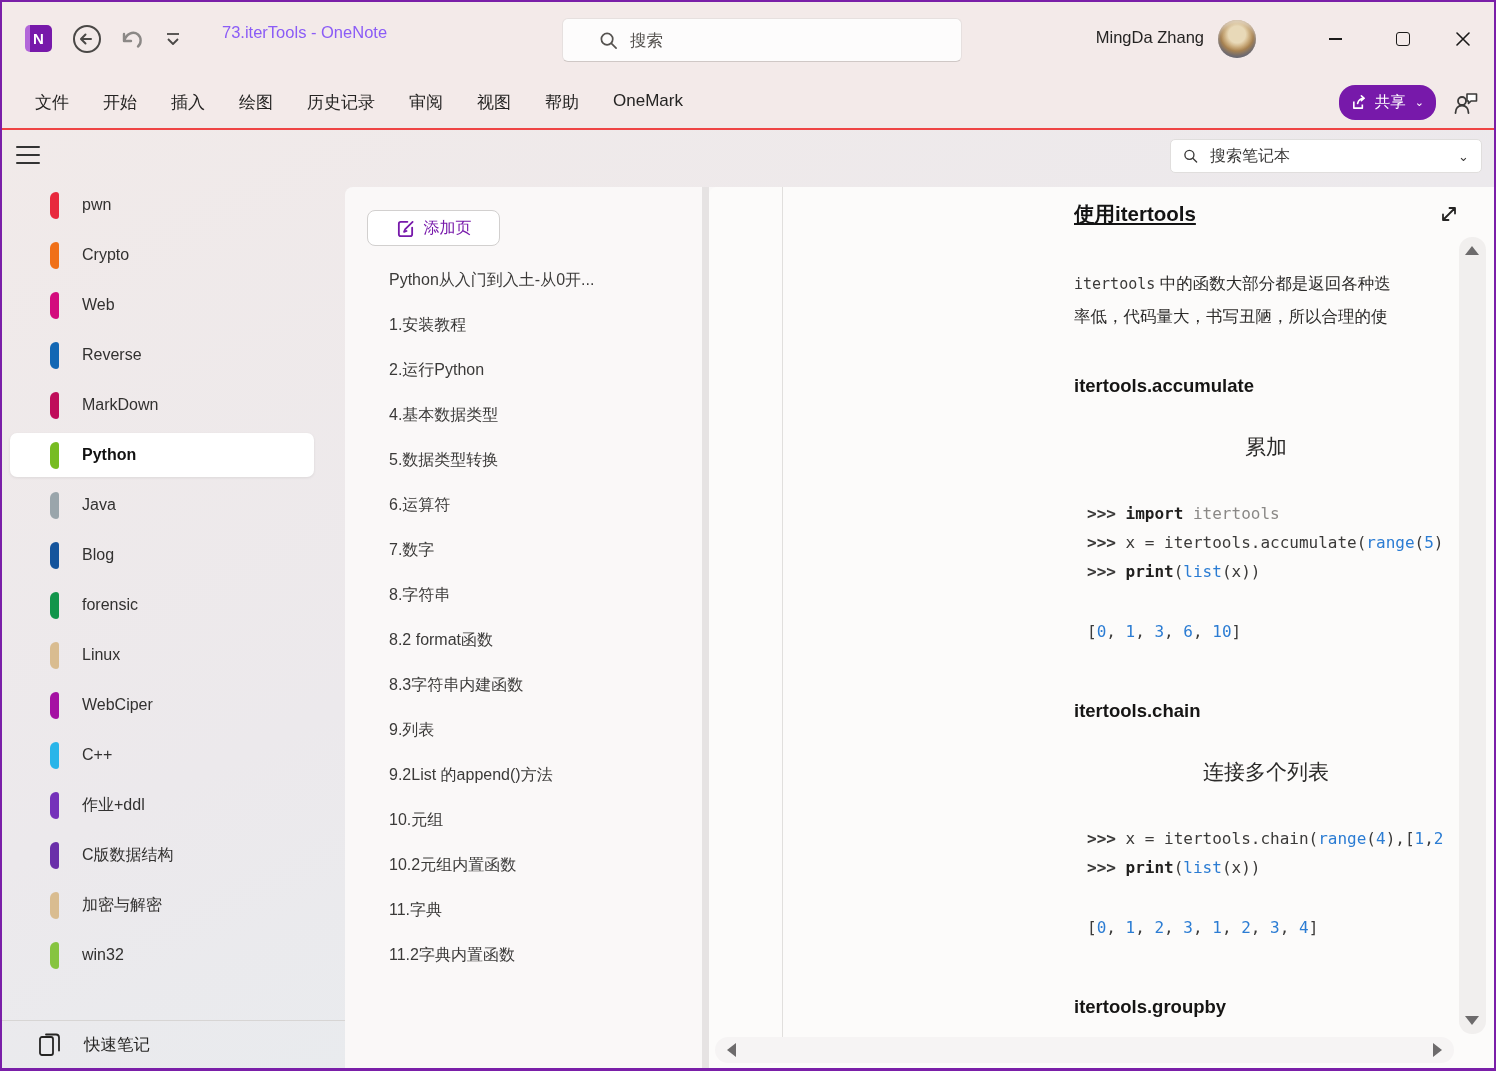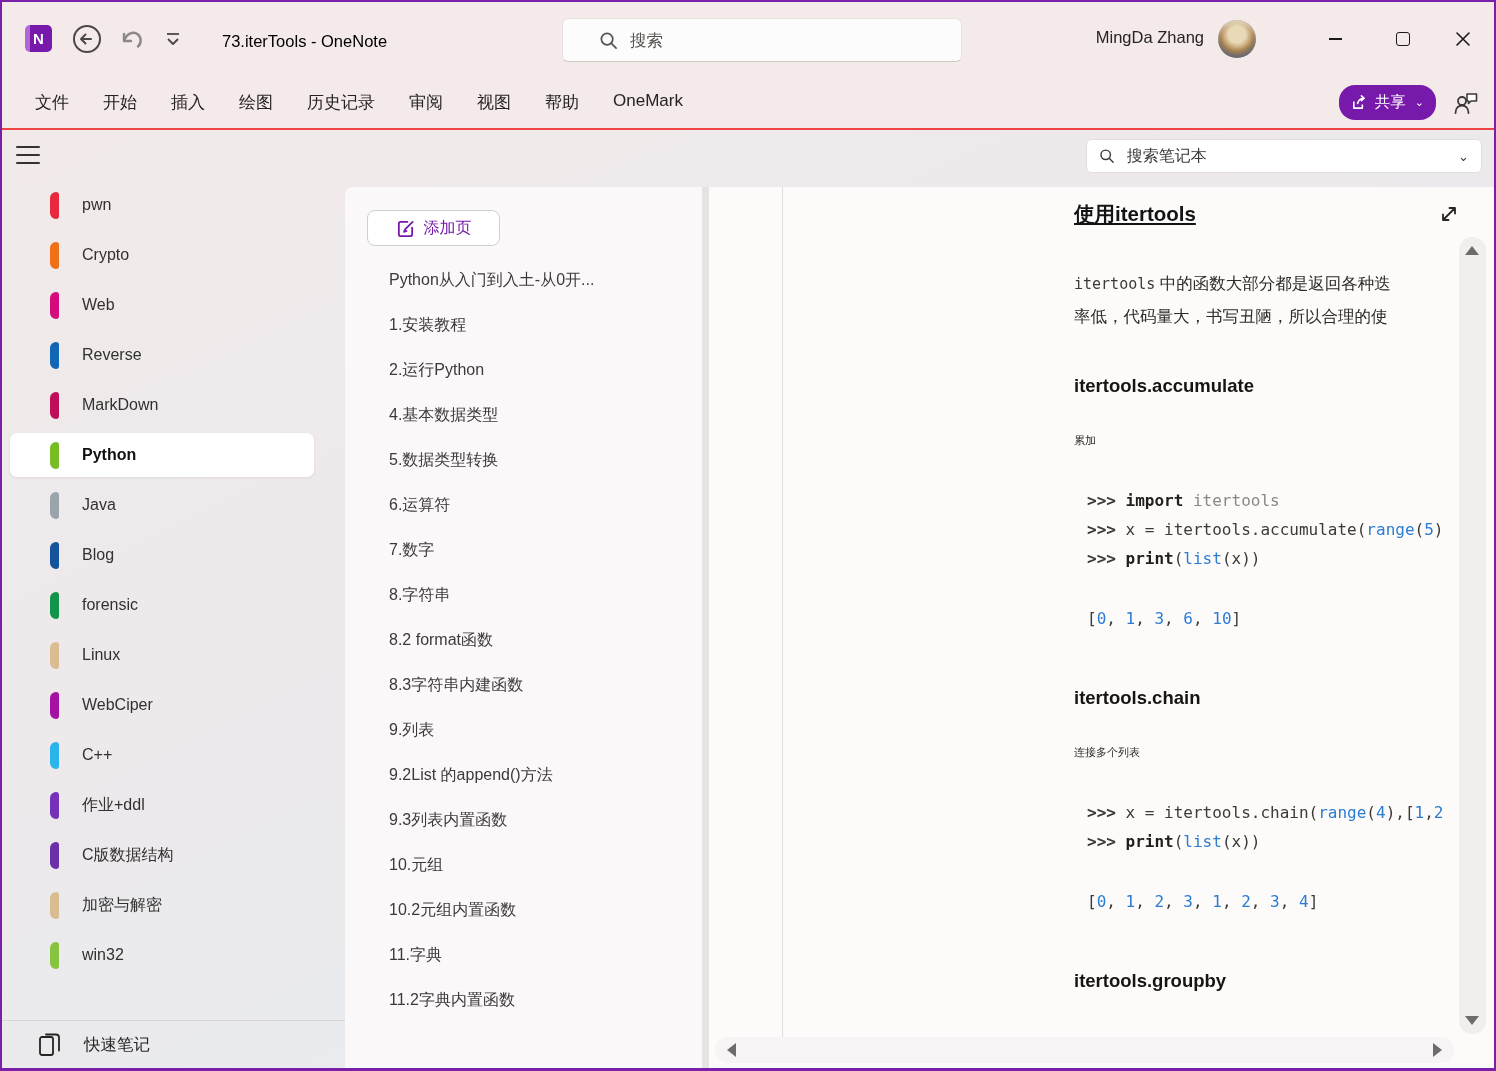--- a/index.html
+++ b/index.html
@@ -8,21 +8,21 @@
     border:2px solid #7a1fa8;border-bottom-width:3px;background:#f3eae9;}
   
   .titlebar{position:relative;height:75px;}
   .app-icon{position:absolute;left:23px;top:23px;width:27px;height:27px;border-radius:5px;
     background:linear-gradient(90deg,#b266d9 0 5px,#7719aa 5px);display:flex;align-items:center;justify-content:center;
     color:#fff;font-weight:bold;font-size:15px;}
   .qat-btn{position:absolute;top:20px;width:34px;height:34px;display:flex;align-items:center;justify-content:center;color:#4a4846;}
   .back-btn{left:68px;}
   .undo-btn{left:112px;color:#8b8886;}
   .caret-btn{left:158px;width:26px;}
-  .win-title{position:absolute;left:220px;top:30px;font-size:16.5px;color:#000000;white-space:nowrap;}
+  .win-title{position:absolute;left:220px;top:21px;font-size:16.5px;color:#8b5cf6;white-space:nowrap;}
   .tb-search{position:absolute;left:560px;top:16px;width:400px;height:44px;background:#fdfcfc;border:1px solid #e6e0df;
     border-bottom-color:#cfc8c6;border-radius:6px;display:flex;align-items:center;box-sizing:border-box;padding:0 14px;}
   .tb-search svg{flex:0 0 auto;margin:0 10px 0 22px;}
   .tb-search input{border:none;outline:none;background:transparent;font-size:16.5px;color:#444;width:100%;
     font-family:"Liberation Sans","DejaVu Sans",sans-serif;}
   .tb-search input::placeholder{color:#55524f;opacity:1;}
   .user-name{position:absolute;right:290px;top:26px;font-size:16.5px;color:#252423;white-space:nowrap;}
   .avatar{position:absolute;right:238px;top:18px;width:38px;height:38px;border-radius:50%;
     background:radial-gradient(circle at 50% 38%,#e8d9b8 0 28%,#b58a4e 55%,#6b7f96 100%);
     box-shadow:inset 0 -4px 6px rgba(40,60,120,.45), inset 0 3px 3px rgba(255,255,255,.5);}
@@ -68,37 +68,37 @@
   .pp-scroll{position:absolute;right:10px;top:73px;bottom:8px;width:18px;background:#efedec;border-radius:9px;}
   .pp-up{position:absolute;top:8px;left:2px;}
   .pp-down{position:absolute;bottom:8px;left:2px;}
   .pp-thumb{position:absolute;left:4px;top:30px;width:10px;height:150px;background:#7c7a79;border-radius:5px;}
   .tri-up{width:0;height:0;border-left:7px solid transparent;border-right:7px solid transparent;border-bottom:9px solid #6d6b6c;}
   .tri-down{width:0;height:0;border-left:7px solid transparent;border-right:7px solid transparent;border-top:9px solid #6d6b6c;}
   .tri-left{width:0;height:0;border-top:7px solid transparent;border-bottom:7px solid transparent;border-right:9px solid #6d6b6c;}
   .tri-right{width:0;height:0;border-top:7px solid transparent;border-bottom:7px solid transparent;border-left:9px solid #6d6b6c;}
   .panel-gap{position:absolute;left:700px;top:57px;width:7px;bottom:0;background:#e6e3e3;}
   
-  .nb-search{position:absolute;top:9px;right:12px;width:396px;height:34px;background:#fff;border:1px solid #e0dedd;
+  .nb-search{position:absolute;top:9px;right:12px;width:312px;height:34px;background:#fff;border:1px solid #e0dedd;
     border-radius:5px;display:flex;align-items:center;box-sizing:border-box;padding:0 12px;}
   .nb-search input{border:none;outline:none;background:transparent;font-size:16px;color:#252423;width:100%;
     font-family:"Liberation Sans","DejaVu Sans",sans-serif;margin-left:10px;}
   .nb-search input::placeholder{color:#3b3a39;opacity:1;}
   .nb-chevron{color:#3b3a39;font-size:13px;margin-left:6px;}
   
   .content-panel{position:absolute;left:707px;top:57px;right:0;bottom:0;background:#fcfbfa;border-radius:8px 0 0 0;overflow:hidden;}
   .margin-line{position:absolute;left:73px;top:0;bottom:24px;width:1px;background:#e1dfdd;}
   .content-col{position:absolute;left:365px;top:0;width:384px;height:100%;overflow:hidden;}
   .page-h1{margin:13px 0 0 0;font-size:20.5px;font-weight:bold;color:#141414;white-space:nowrap;text-decoration:underline;}
   .expand-btn{position:absolute;right:34px;top:16px;z-index:6;}
   .para{margin-top:39px;font-size:16.5px;color:#2b2a29;line-height:32px;white-space:nowrap;}
   .inline-code{font-family:"DejaVu Sans Mono","Liberation Mono",monospace;font-size:15px;color:#3b3a39;}
   .sec-heading{margin:54px 0 0 0;font-size:18.5px;font-weight:bold;color:#161514;white-space:nowrap;}
   .sec-heading.first{margin-top:43px;}
-  .sec-desc{margin-top:36px;font-size:11px;color:#2b2a29;white-space:nowrap;}
+  .sec-desc{margin-top:36px;font-size:21px;color:#2b2a29;white-space:nowrap;text-align:center;}
   .code{margin-top:38px;font-family:"DejaVu Sans Mono","Liberation Mono",monospace;font-size:16px;}
   .code-line{height:29px;line-height:29px;white-space:nowrap;padding-left:13px;}
   .output-line{margin-top:31px;height:29px;line-height:29px;white-space:nowrap;padding-left:13px;
     font-family:"DejaVu Sans Mono","Liberation Mono",monospace;font-size:16px;}
   .tok-p{color:#3b3a39;font-weight:600;}
   .tok-k{color:#201f1e;font-weight:bold;}
   .tok-m{color:#8a8886;}
   .tok-t{color:#3b3a39;}
   .tok-b{color:#2b7cd3;}
   
@@ -303,21 +303,20 @@
           <div class="page-item">2.运行Python</div>
           <div class="page-item">4.基本数据类型</div>
           <div class="page-item">5.数据类型转换</div>
           <div class="page-item">6.运算符</div>
           <div class="page-item">7.数字</div>
           <div class="page-item">8.字符串</div>
           <div class="page-item">8.2 format函数</div>
           <div class="page-item">8.3字符串内建函数</div>
           <div class="page-item">9.列表</div>
           <div class="page-item">9.2List 的append()方法</div>
-          <div class="page-item">9.3列表内置函数</div>
           <div class="page-item">10.元组</div>
           <div class="page-item">10.2元组内置函数</div>
           <div class="page-item">11.字典</div>
           <div class="page-item">11.2字典内置函数</div>
         </div>
       <div class="pp-scroll">
         <div class="pp-up tri-up"></div>
         <div class="pp-thumb"></div>
         <div class="pp-down tri-down"></div>
       </div>

